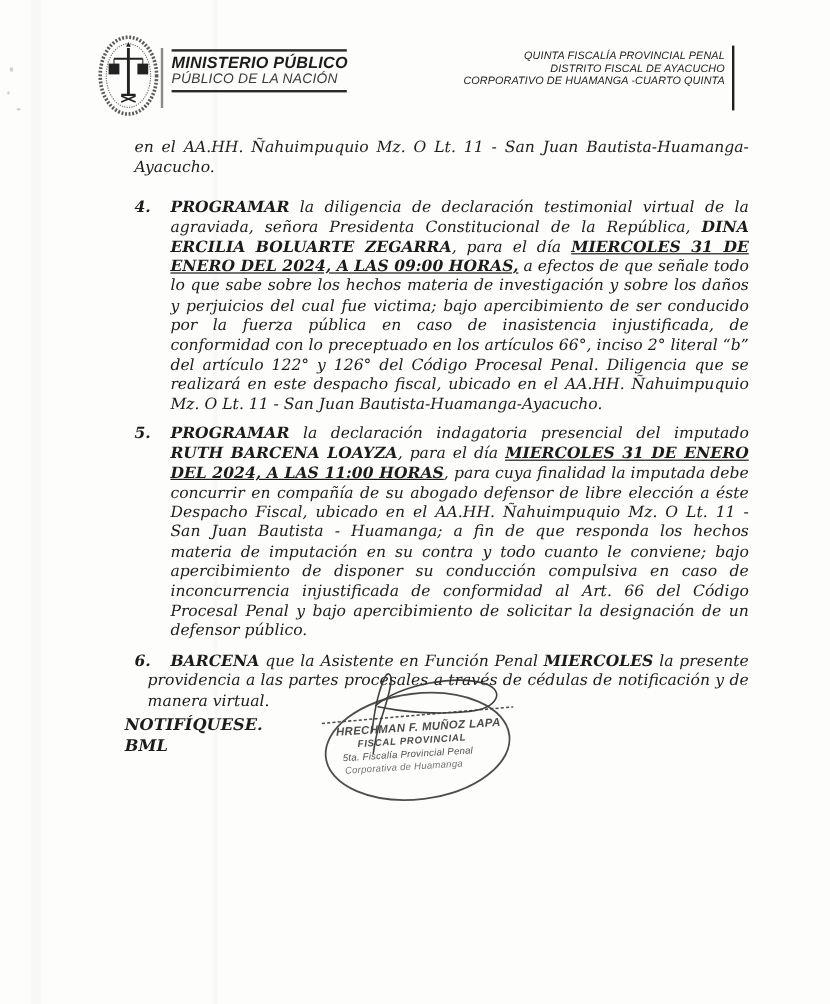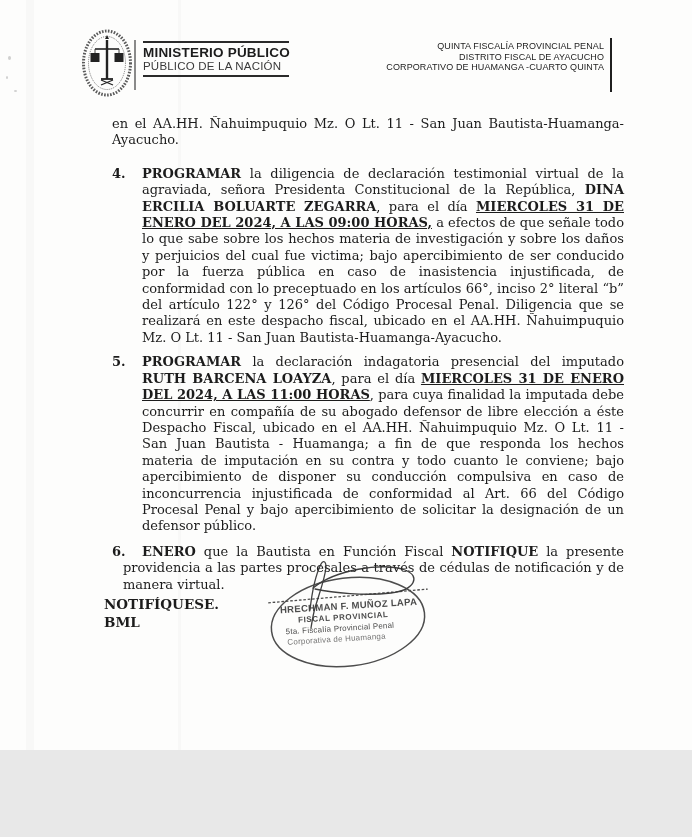--- a/index.html
+++ b/index.html
@@ -1,23 +1,24 @@
 <!DOCTYPE html>
 <html><head>
 <meta charset="utf-8">
 <style>
   html,body { margin:0; padding:0; background:#e8e8e8; }
   .page {
     position:relative;
-    width:692px; height:750px;
+    width:692px; height:837px;
     margin:0 auto;
     background:#fdfdfc;
     overflow:hidden;
     font-family:"DejaVu Serif", serif;
     color:#1c1c1c;
+    font-style:italic;
   }
   
   .streak { position:absolute; top:0; bottom:0; pointer-events:none; }
   .streak.s1 { left:26px; width:8px; background:rgba(0,0,0,0.018); }
   .streak.s2 { left:178px; width:3px; background:rgba(0,0,0,0.02); }
   .speck { position:absolute; background:#9a9a9a; opacity:.45; border-radius:50%; }
 
   
   .hdr-seal { position:absolute; left:80px; top:26px; }
   .hdr-divider { position:absolute; left:134px; top:40px; height:50px; width:2px; background:#8a8a8a; }
@@ -103,21 +104,21 @@
     <div class="item item4">
       <span class="num">4.</span>
       <div class="txt"><span class="b">PROGRAMAR</span><span> la diligencia de declaración testimonial virtual de la agraviada, señora Presidenta Constitucional de la República, </span><span class="b">DINA ERCILIA BOLUARTE ZEGARRA</span><span>, para el día </span><span class="b u">MIERCOLES 31 DE ENERO DEL 2024, A LAS 09:00 HORAS,</span><span> a efectos de que señale todo lo que sabe sobre los hechos materia de investigación y sobre los daños y perjuicios del cual fue victima; bajo apercibimiento de ser conducido por la fuerza pública en caso de inasistencia injustificada, de conformidad con lo preceptuado en los artículos 66°, inciso 2° literal “b” del artículo 122° y 126° del Código Procesal Penal. Diligencia que se realizará en este despacho fiscal, ubicado en el AA.HH. Ñahuimpuquio Mz. O Lt. 11 - San Juan Bautista-Huamanga-Ayacucho.</span></div>
     </div>
 
     <div class="item item5">
       <span class="num">5.</span>
       <div class="txt"><span class="b">PROGRAMAR</span><span> la declaración indagatoria presencial del imputado </span><span class="b">RUTH BARCENA LOAYZA</span><span>, para el día </span><span class="b u">MIERCOLES 31 DE ENERO DEL 2024, A LAS 11:00 HORAS</span><span>, para cuya finalidad la imputada debe concurrir en compañía de su abogado defensor de libre elección a éste Despacho Fiscal, ubicado en el AA.HH. Ñahuimpuquio Mz. O Lt. 11 - San Juan Bautista - Huamanga; a fin de que responda los hechos materia de imputación en su contra y todo cuanto le conviene; bajo apercibimiento de disponer su conducción compulsiva en caso de inconcurrencia injustificada de conformidad al Art. 66 del Código Procesal Penal y bajo apercibimiento de solicitar la designación de un defensor público.</span></div>
     </div>
 
-    <p class="item6" style="margin-bottom:0;"><span class="num-inline">6.</span><span><span class="b">ENERO</span><span> que la Bautista en Función Fiscal </span><span class="b">NOTIFIQUE</span><span> la presente providencia a las partes procesales a través de cédulas de notificación y de manera virtual.</span></span></p>
+    <p class="item6" style="margin-bottom:0;"><span class="num-inline">6.</span><span><span class="b">BARCENA</span><span> que la Asistente en Función Penal </span><span class="b">MIERCOLES</span><span> la presente providencia a las partes procesales a través de cédulas de notificación y de manera virtual.</span></span></p>
 
   </div>
 
   <div class="closing">
     <div>NOTIFÍQUESE.</div>
     <div>BML</div>
   </div>
 
   <div class="stamp">
     <svg width="240" height="125" viewBox="0 0 240 125">

